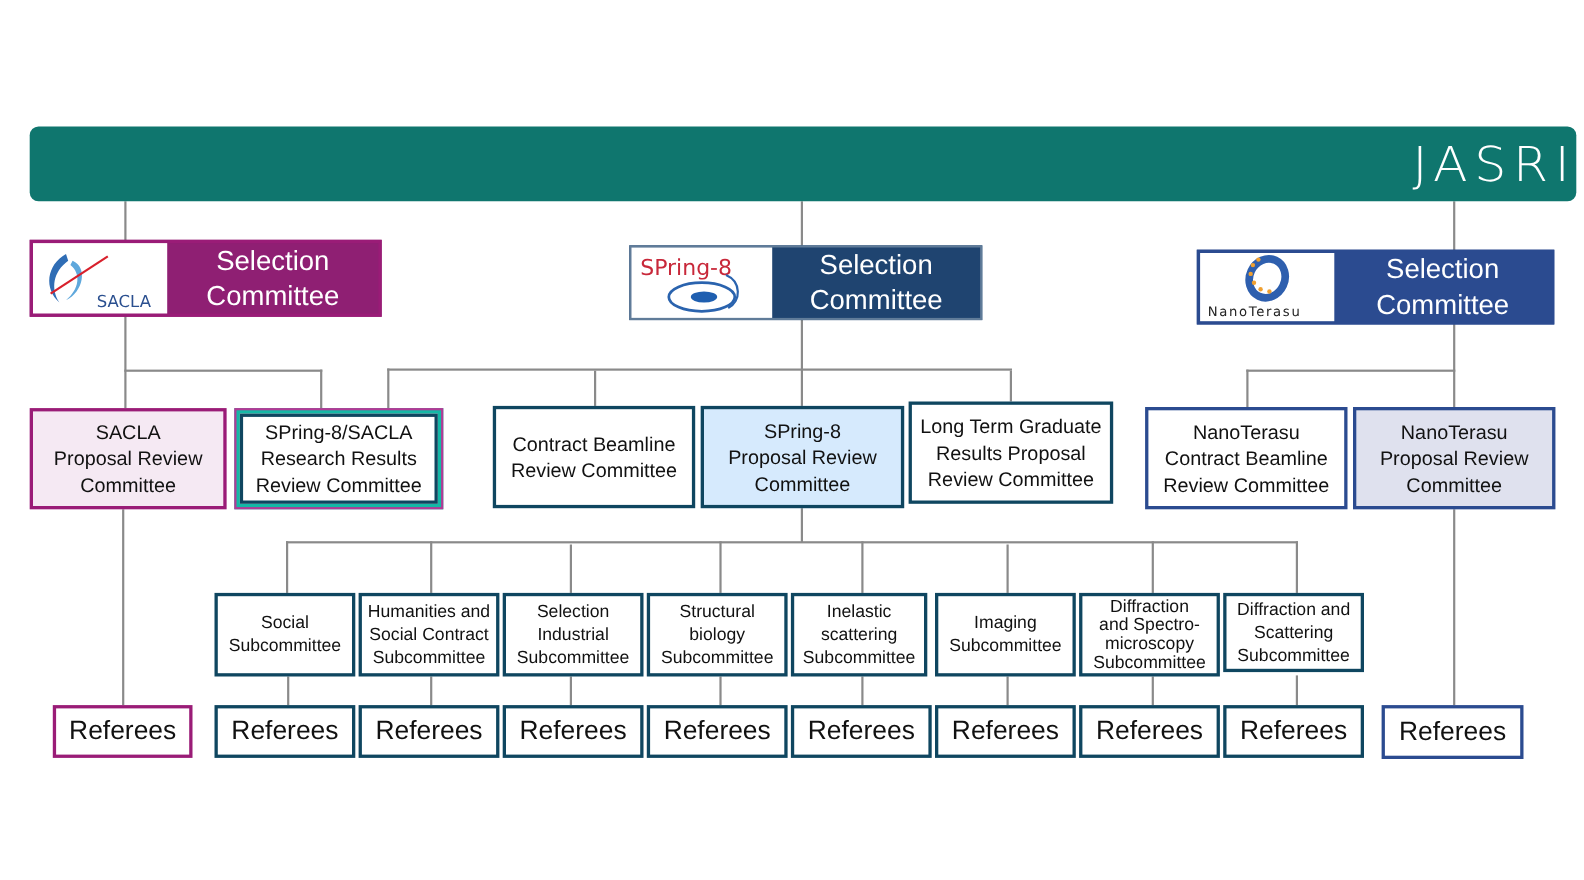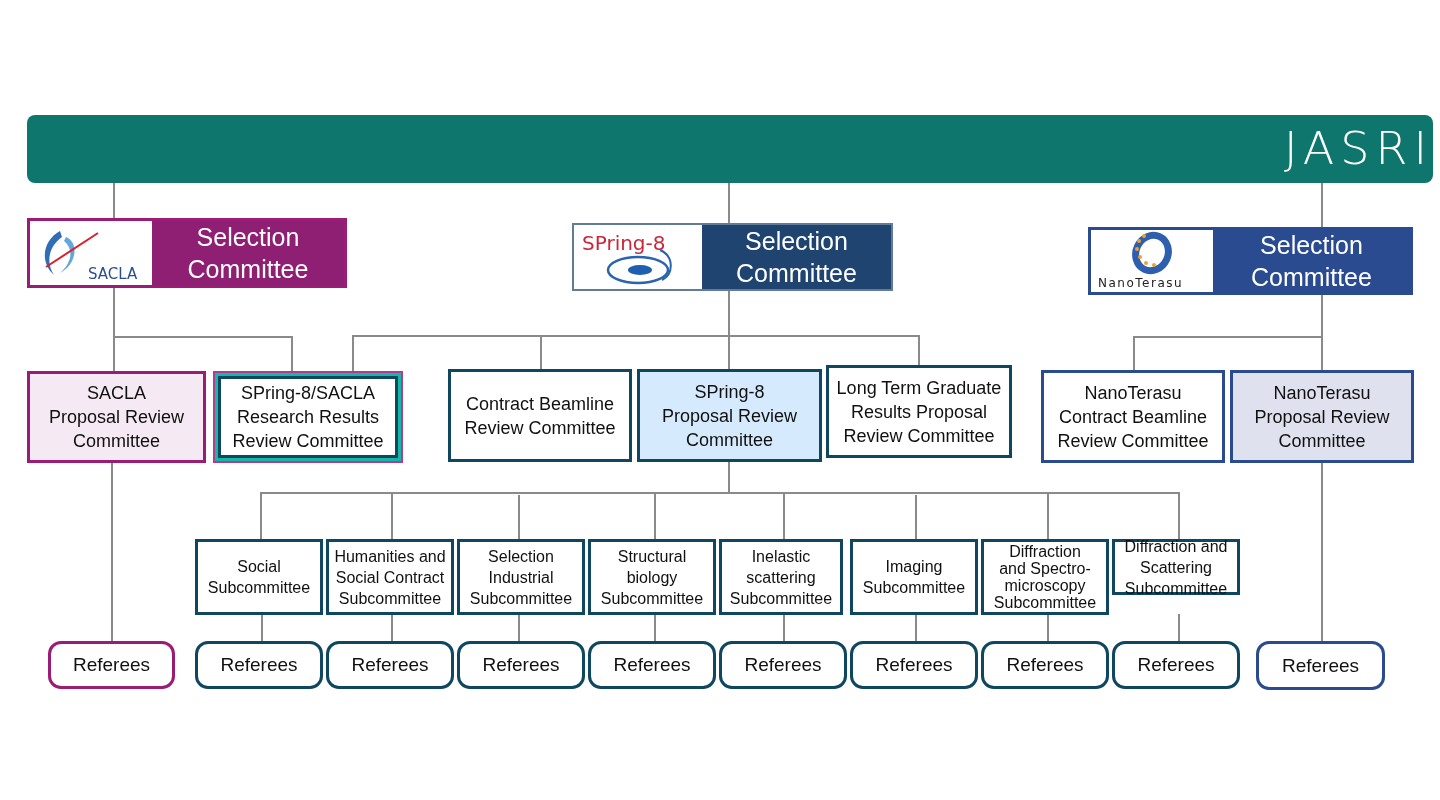--- a/index.html
+++ b/index.html
@@ -12,21 +12,21 @@
             display:flex; align-items:center; justify-content:flex-end; }
   #banner span { color:#fff; font-family:"DejaVu Sans", sans-serif; font-weight:300; font-size:46px;
                  letter-spacing:6px; transform:scaleY(0.95); }
   .sel { display:flex; border:3px solid; }
   .sel .logo { background:#fff; display:flex; align-items:center; justify-content:center; position:relative; }
   .sel .title { flex:1; color:#fff; font-size:25px; line-height:32px; text-align:center;
                 display:flex; align-items:center; justify-content:center; }
   .box { display:flex; align-items:center; justify-content:center; text-align:center; border:3px solid #0f4660;
          background:#fff; font-size:18px; line-height:24px; padding:2px; }
   .sub { font-size:16px; line-height:21px; }
-  .ref { font-size:19px;border-radius:13px; }
+  .ref { font-size:24px; }
 </style>
 </head>
 <body>
 
 <div>
   <div class="line-v" style="left:113px;top:183px;height:36px;"></div>
   <div class="line-v" style="left:728px;top:183px;height:42px;"></div>
   <div class="line-v" style="left:1321px;top:183px;height:45px;"></div>
 
   <div class="line-v" style="left:113px;top:287px;height:85px;"></div>
@@ -222,21 +222,21 @@
     </div>
 </div>
 <div class="abs box sub" style="left:981px;top:539px;width:128px;height:76px;line-height:17px;">
   <div>
       <div>Diffraction</div>
       <div>and Spectro-</div>
       <div>microscopy</div>
       <div>Subcommittee</div>
     </div>
 </div>
-<div class="abs box sub" style="left:1112px;top:539px;width:128px;height:56px;">
+<div class="abs box sub" style="left:1112px;top:539px;width:128px;height:72px;">
   <div>
       <div>Diffraction and</div>
       <div>Scattering</div>
       <div>Subcommittee</div>
     </div>
 </div>
 
 <div class="abs box ref" style="left:48px;top:641px;width:127px;height:48px;border-color:#9a1c77;">
     <span>Referees</span>
   </div>

